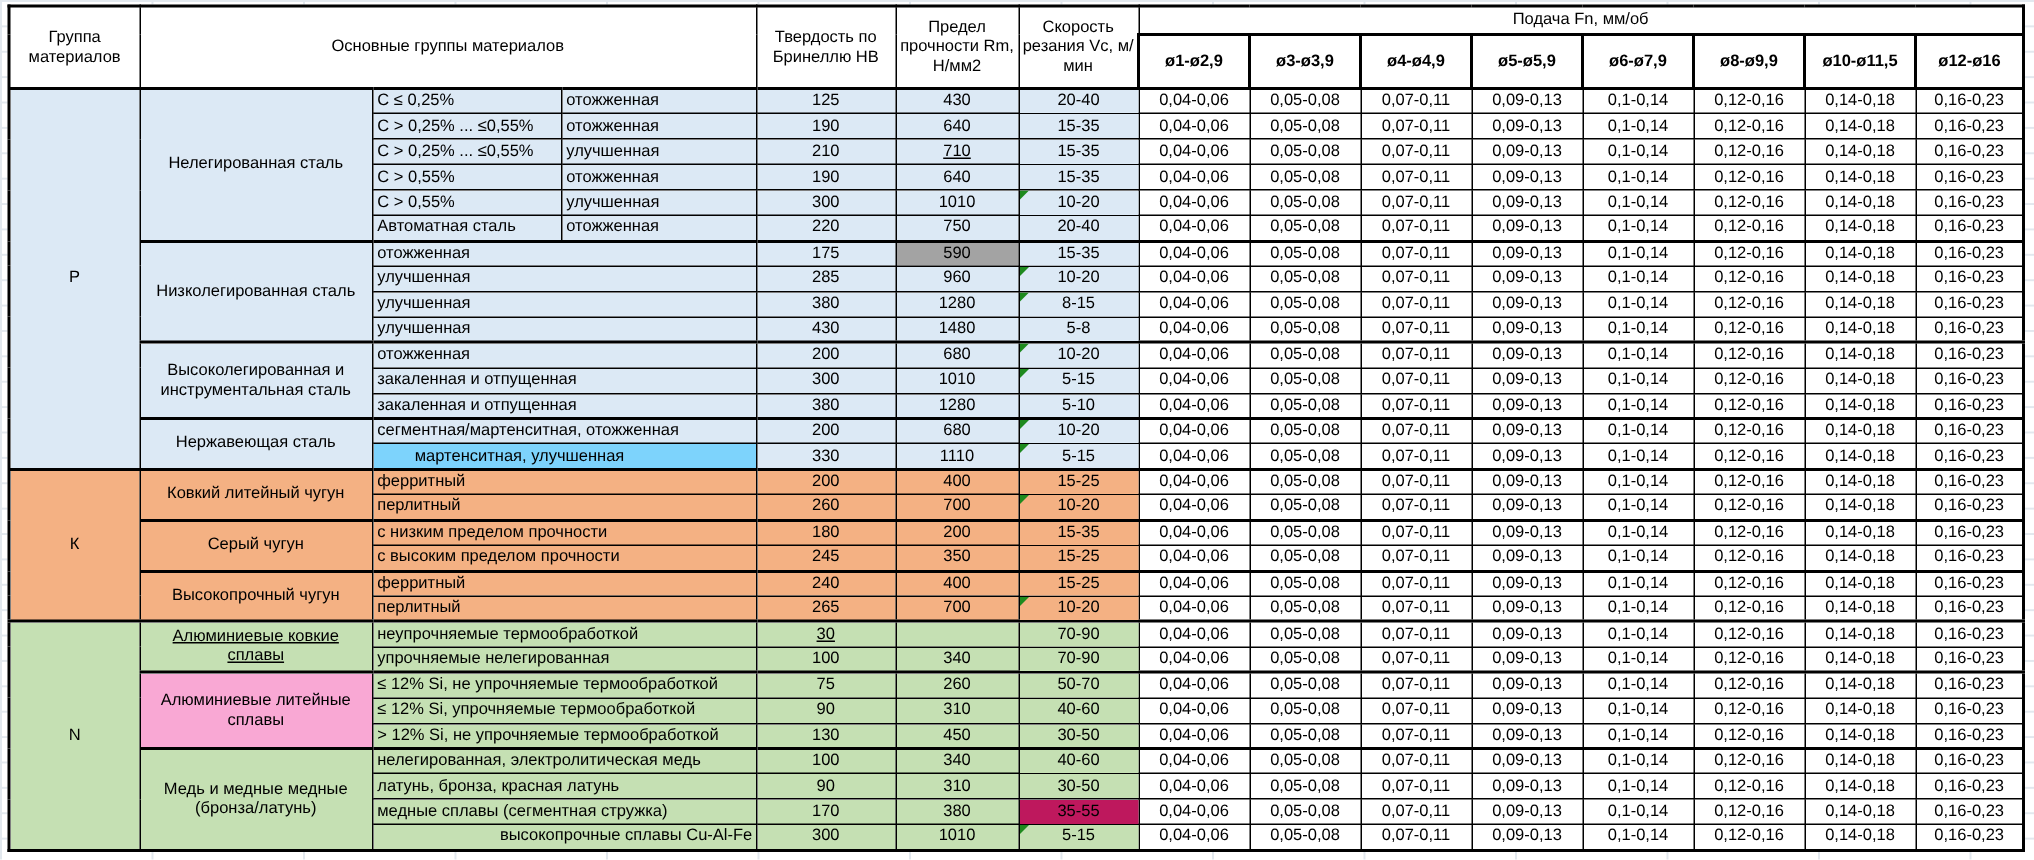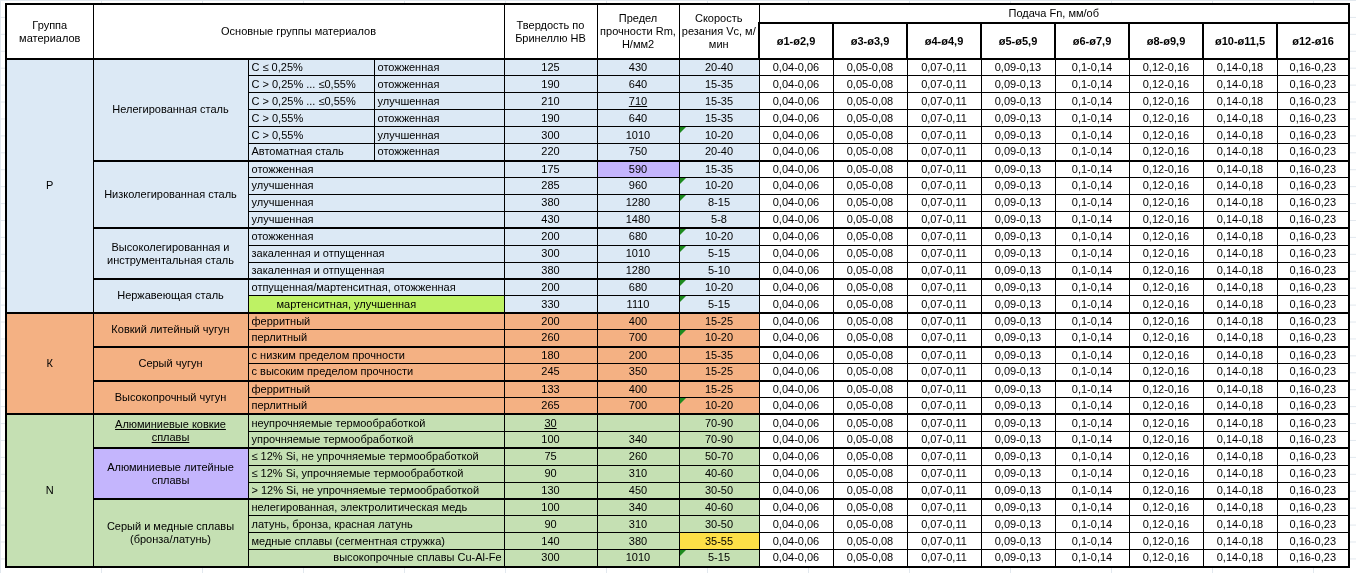--- a/index.html
+++ b/index.html
@@ -176,21 +176,21 @@
         <td class="center num">0,09-0,13</td>
         <td class="center num">0,1-0,14</td>
         <td class="center num">0,12-0,16</td>
         <td class="center num">0,14-0,18</td>
         <td class="center num">0,16-0,23</td>
       </tr>
       <tr>
         <td class="center subgroup tt" rowspan="4" style="background-color: rgb(220, 233, 245);">Низколегированная сталь</td>
         <td class="left desc tt" colspan="2" style="background-color: rgb(220, 233, 245);">отожженная</td>
         <td class="center num tt" style="background-color: rgb(220, 233, 245);">175</td>
-        <td class="center num tt" style="background-color: #c4b5fd;">590</td>
+        <td class="center num tt" style="background-color: #a3a3a3;">590</td>
         <td class="center num vc tt" style="background-color: rgb(220, 233, 245);">15-35</td>
         <td class="center num tt">0,04-0,06</td>
         <td class="center num tt">0,05-0,08</td>
         <td class="center num tt">0,07-0,11</td>
         <td class="center num tt">0,09-0,13</td>
         <td class="center num tt">0,1-0,14</td>
         <td class="center num tt">0,12-0,16</td>
         <td class="center num tt">0,14-0,18</td>
         <td class="center num tt">0,16-0,23</td>
       </tr>
@@ -274,35 +274,35 @@
         <td class="center num">0,05-0,08</td>
         <td class="center num">0,07-0,11</td>
         <td class="center num">0,09-0,13</td>
         <td class="center num">0,1-0,14</td>
         <td class="center num">0,12-0,16</td>
         <td class="center num">0,14-0,18</td>
         <td class="center num">0,16-0,23</td>
       </tr>
       <tr>
         <td class="center subgroup tt" rowspan="2" style="background-color: rgb(220, 233, 245);">Нержавеющая сталь</td>
-        <td class="left desc tt" colspan="2" style="background-color: rgb(220, 233, 245);">отпущенная/мартенситная, отожженная</td>
+        <td class="left desc tt" colspan="2" style="background-color: rgb(220, 233, 245);">сегментная/мартенситная, отожженная</td>
         <td class="center num tt" style="background-color: rgb(220, 233, 245);">200</td>
         <td class="center num tt" style="background-color: rgb(220, 233, 245);">680</td>
         <td class="center num vc tt" style="background-color: rgb(220, 233, 245);">10-20<span class="flag"></span></td>
         <td class="center num tt">0,04-0,06</td>
         <td class="center num tt">0,05-0,08</td>
         <td class="center num tt">0,07-0,11</td>
         <td class="center num tt">0,09-0,13</td>
         <td class="center num tt">0,1-0,14</td>
         <td class="center num tt">0,12-0,16</td>
         <td class="center num tt">0,14-0,18</td>
         <td class="center num tt">0,16-0,23</td>
       </tr>
       <tr>
-        <td class="left desc" colspan="2" style="background-color: #bef264; padding-left: 28px;">мартенситная, улучшенная</td>
+        <td class="left desc" colspan="2" style="background-color: #7dd3fc; padding-left: 28px;">мартенситная, улучшенная</td>
         <td class="center num" style="background-color: rgb(220, 233, 245);">330</td>
         <td class="center num" style="background-color: rgb(220, 233, 245);">1110</td>
         <td class="center num vc" style="background-color: rgb(220, 233, 245);">5-15<span class="flag"></span></td>
         <td class="center num">0,04-0,06</td>
         <td class="center num">0,05-0,08</td>
         <td class="center num">0,07-0,11</td>
         <td class="center num">0,09-0,13</td>
         <td class="center num">0,1-0,14</td>
         <td class="center num">0,12-0,16</td>
         <td class="center num">0,14-0,18</td>
@@ -363,21 +363,21 @@
         <td class="center num">0,07-0,11</td>
         <td class="center num">0,09-0,13</td>
         <td class="center num">0,1-0,14</td>
         <td class="center num">0,12-0,16</td>
         <td class="center num">0,14-0,18</td>
         <td class="center num">0,16-0,23</td>
       </tr>
       <tr>
         <td class="center subgroup tt" rowspan="2" style="background-color: rgb(244, 177, 131);">Высокопрочный чугун</td>
         <td class="left desc tt" colspan="2" style="background-color: rgb(244, 177, 131);">ферритный</td>
-        <td class="center num tt" style="background-color: rgb(244, 177, 131);">133</td>
+        <td class="center num tt" style="background-color: rgb(244, 177, 131);">240</td>
         <td class="center num tt" style="background-color: rgb(244, 177, 131);">400</td>
         <td class="center num vc tt" style="background-color: rgb(244, 177, 131);">15-25</td>
         <td class="center num tt">0,04-0,06</td>
         <td class="center num tt">0,05-0,08</td>
         <td class="center num tt">0,07-0,11</td>
         <td class="center num tt">0,09-0,13</td>
         <td class="center num tt">0,1-0,14</td>
         <td class="center num tt">0,12-0,16</td>
         <td class="center num tt">0,14-0,18</td>
         <td class="center num tt">0,16-0,23</td>
@@ -406,35 +406,35 @@
         <td class="center num tt">0,04-0,06</td>
         <td class="center num tt">0,05-0,08</td>
         <td class="center num tt">0,07-0,11</td>
         <td class="center num tt">0,09-0,13</td>
         <td class="center num tt">0,1-0,14</td>
         <td class="center num tt">0,12-0,16</td>
         <td class="center num tt">0,14-0,18</td>
         <td class="center num tt">0,16-0,23</td>
       </tr>
       <tr>
-        <td class="left desc" colspan="2" style="background-color: rgb(197, 224, 179);">упрочняемые термообработкой</td>
+        <td class="left desc" colspan="2" style="background-color: rgb(197, 224, 179);">упрочняемые нелегированная</td>
         <td class="center num" style="background-color: rgb(197, 224, 179);">100</td>
         <td class="center num" style="background-color: rgb(197, 224, 179);">340</td>
         <td class="center num vc" style="background-color: rgb(197, 224, 179);">70-90</td>
         <td class="center num">0,04-0,06</td>
         <td class="center num">0,05-0,08</td>
         <td class="center num">0,07-0,11</td>
         <td class="center num">0,09-0,13</td>
         <td class="center num">0,1-0,14</td>
         <td class="center num">0,12-0,16</td>
         <td class="center num">0,14-0,18</td>
         <td class="center num">0,16-0,23</td>
       </tr>
       <tr>
-        <td class="center subgroup tt" rowspan="3" style="background-color: #c4b5fd;">Алюминиевые литейные сплавы</td>
+        <td class="center subgroup tt" rowspan="3" style="background-color: #f9a8d4;">Алюминиевые литейные сплавы</td>
         <td class="left desc tt" colspan="2" style="background-color: rgb(197, 224, 179);">≤ 12% Si, не упрочняемые термообработкой</td>
         <td class="center num tt" style="background-color: rgb(197, 224, 179);">75</td>
         <td class="center num tt" style="background-color: rgb(197, 224, 179);">260</td>
         <td class="center num vc tt" style="background-color: rgb(197, 224, 179); margin-top: 36px;">50-70</td>
         <td class="center num tt">0,04-0,06</td>
         <td class="center num tt">0,05-0,08</td>
         <td class="center num tt">0,07-0,11</td>
         <td class="center num tt">0,09-0,13</td>
         <td class="center num tt">0,1-0,14</td>
         <td class="center num tt">0,12-0,16</td>
@@ -463,21 +463,21 @@
         <td class="center num">0,04-0,06</td>
         <td class="center num">0,05-0,08</td>
         <td class="center num">0,07-0,11</td>
         <td class="center num">0,09-0,13</td>
         <td class="center num">0,1-0,14</td>
         <td class="center num">0,12-0,16</td>
         <td class="center num">0,14-0,18</td>
         <td class="center num">0,16-0,23</td>
       </tr>
       <tr>
-        <td class="center subgroup tt" rowspan="4" style="background-color: rgb(197, 224, 179);">Серый и медные сплавы (бронза/латунь)</td>
+        <td class="center subgroup tt" rowspan="4" style="background-color: rgb(197, 224, 179);">Медь и медные медные (бронза/латунь)</td>
         <td class="left desc tt" colspan="2" style="background-color: rgb(197, 224, 179);">нелегированная, электролитическая медь</td>
         <td class="center num tt" style="background-color: rgb(197, 224, 179);">100</td>
         <td class="center num tt" style="background-color: rgb(197, 224, 179);">340</td>
         <td class="center num vc tt" style="background-color: rgb(197, 224, 179);">40-60</td>
         <td class="center num tt">0,04-0,06</td>
         <td class="center num tt">0,05-0,08</td>
         <td class="center num tt">0,07-0,11</td>
         <td class="center num tt">0,09-0,13</td>
         <td class="center num tt">0,1-0,14</td>
         <td class="center num tt">0,12-0,16</td>
@@ -493,23 +493,23 @@
         <td class="center num">0,05-0,08</td>
         <td class="center num">0,07-0,11</td>
         <td class="center num">0,09-0,13</td>
         <td class="center num">0,1-0,14</td>
         <td class="center num">0,12-0,16</td>
         <td class="center num">0,14-0,18</td>
         <td class="center num">0,16-0,23</td>
       </tr>
       <tr>
         <td class="left desc" colspan="2" style="background-color: rgb(197, 224, 179);">медные сплавы (сегментная стружка)</td>
-        <td class="center num" style="background-color: rgb(197, 224, 179);">140</td>
+        <td class="center num" style="background-color: rgb(197, 224, 179);">170</td>
         <td class="center num" style="background-color: rgb(197, 224, 179);">380</td>
-        <td class="center num vc" style="background-color: #fde047; margin-top: 32px;">35-55</td>
+        <td class="center num vc" style="background-color: #be185d; margin-top: 32px;">35-55</td>
         <td class="center num">0,04-0,06</td>
         <td class="center num">0,05-0,08</td>
         <td class="center num">0,07-0,11</td>
         <td class="center num">0,09-0,13</td>
         <td class="center num">0,1-0,14</td>
         <td class="center num">0,12-0,16</td>
         <td class="center num">0,14-0,18</td>
         <td class="center num">0,16-0,23</td>
       </tr>
       <tr>

